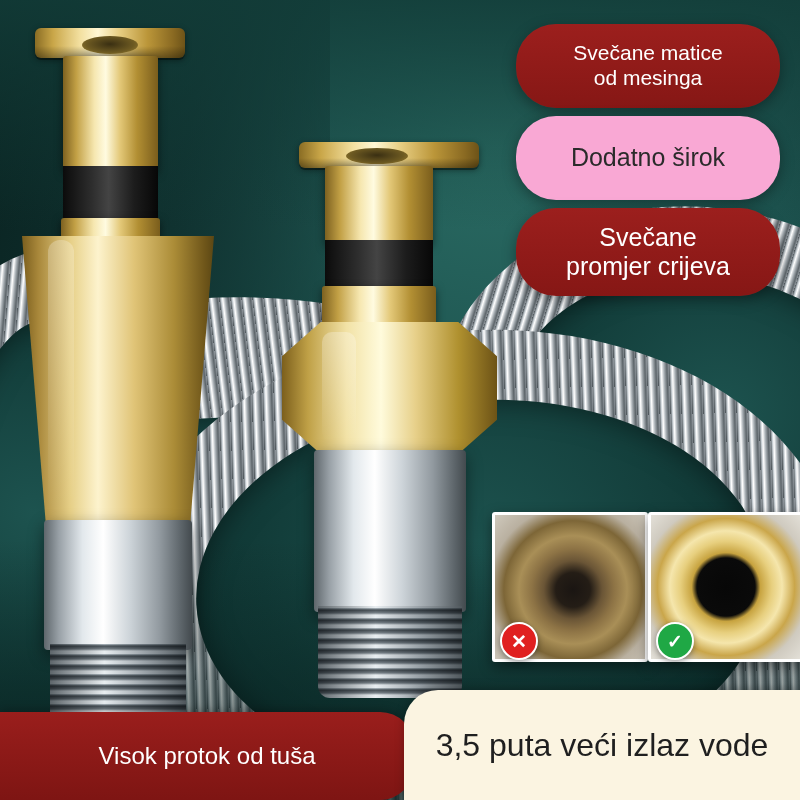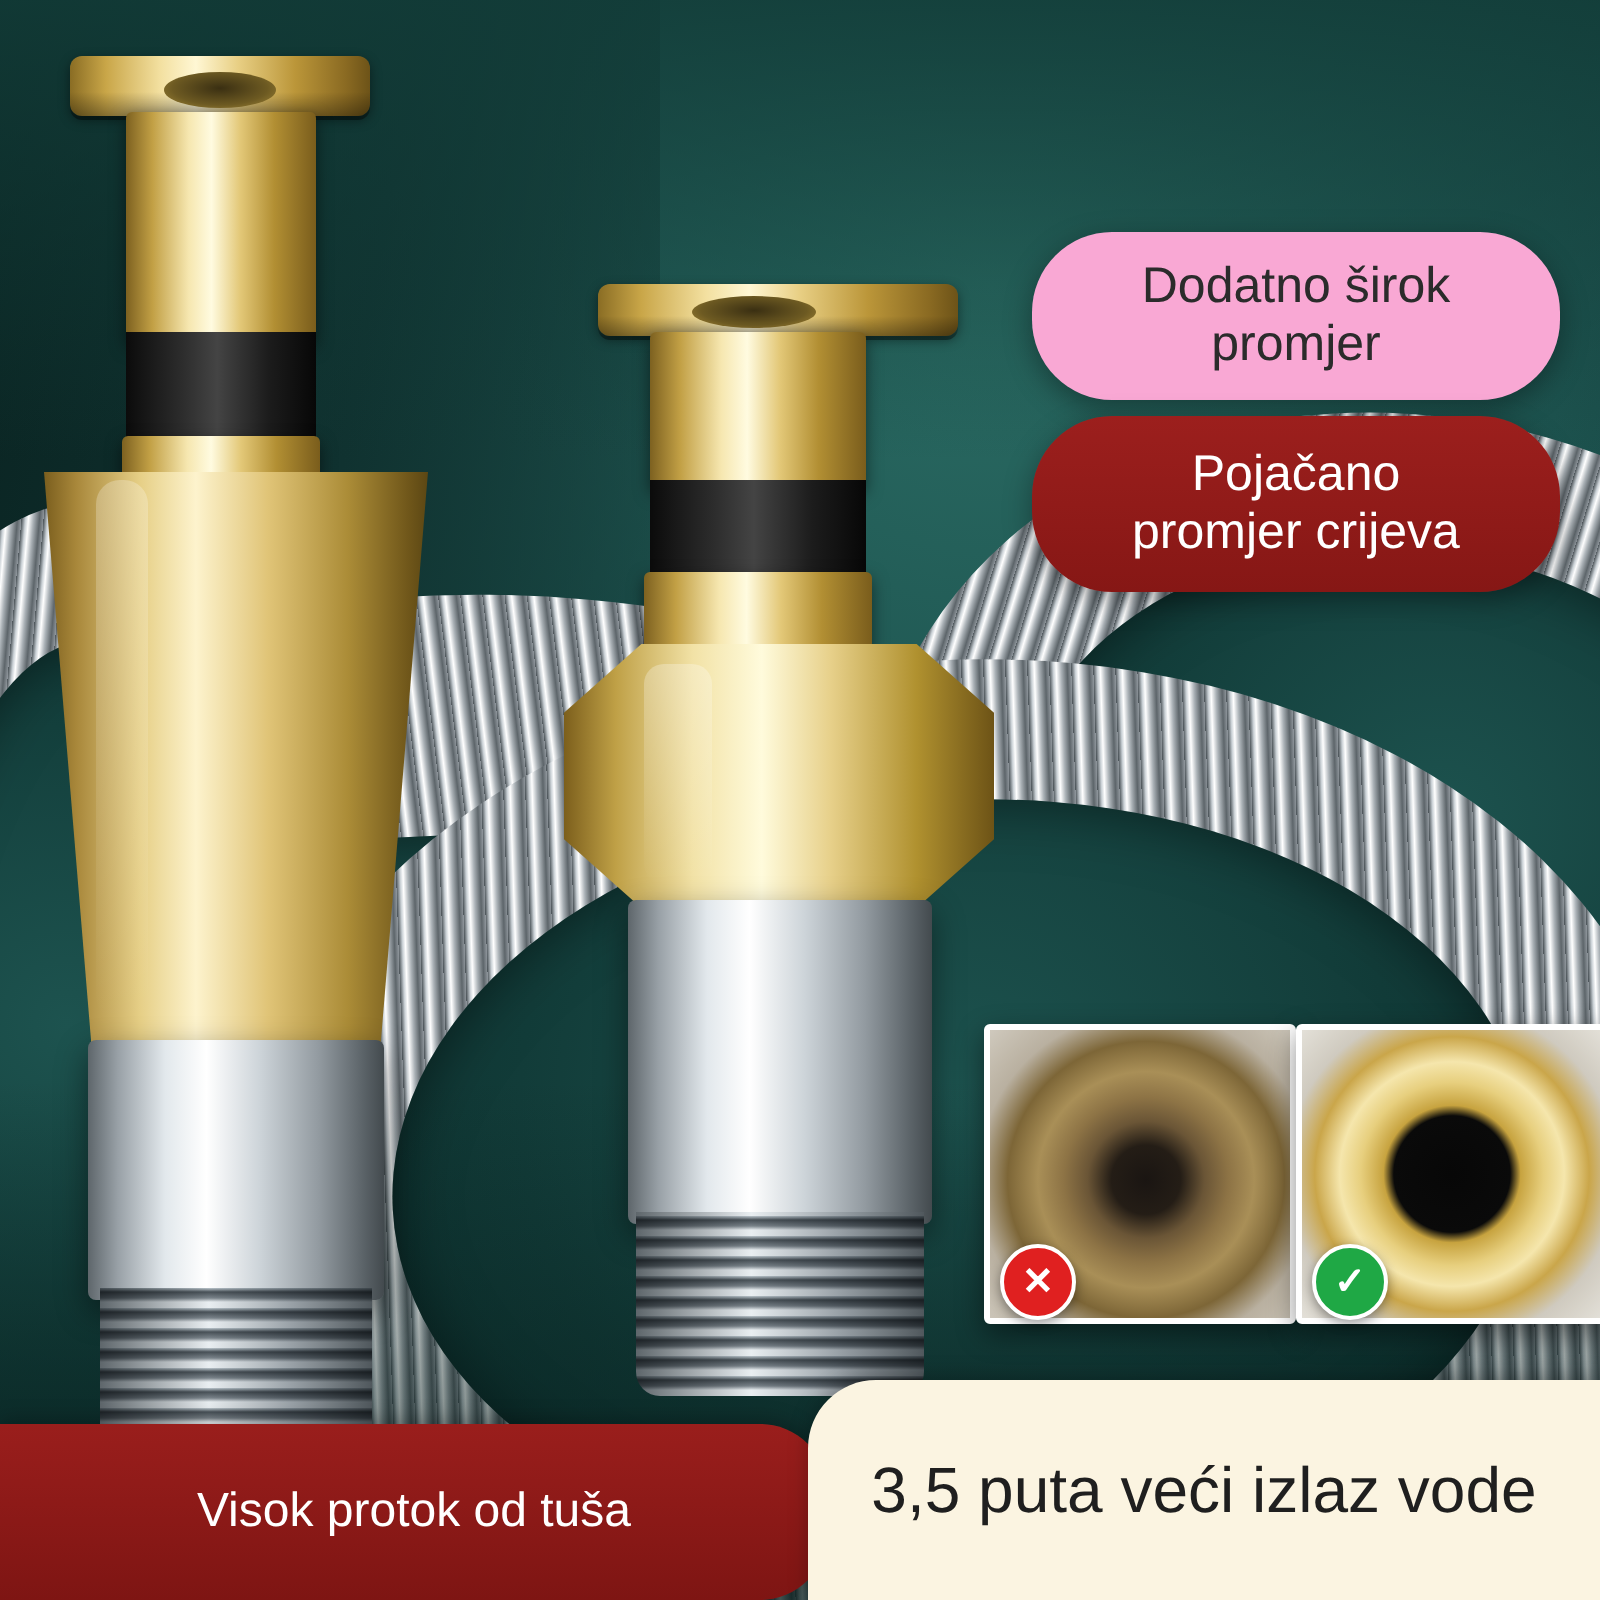--- a/index.html
+++ b/index.html
@@ -271,31 +271,36 @@
     <div class="collar" style="left:52px; top:286px; width:114px; height:42px;"></div>
 
     <div class="hexnut" style="left:12px; top:322px; width:215px; height:132px;"></div>
     <div class="gloss" style="left:52px; top:332px; width:34px; height:110px; border-radius:10px; opacity:.5;"></div>
 
     <div class="steel-body" style="left:44px; top:450px; width:152px; height:162px; border-radius:4px;"></div>
 
     <div class="thread" style="left:48px; top:606px; width:144px; height:92px; border-radius:0 0 12px 12px;"></div>
   </div>
 
+  <div class="pill pill-dark" style="left:516px; top:24px; width:264px; height:84px; font-size:21px;">
+    <div>
+      <div>Svečane matice</div>
+      <div>od mesinga</div>
+    </div>
+  </div>
 
   <div class="pill pill-cream" style="left:516px; top:116px; width:264px; height:84px; font-size:25px;">
     <div>
       <div>Dodatno širok</div>
-      <div>promjer</div>
     </div>
   </div>
 
   <div class="pill pill-dark" style="left:516px; top:208px; width:264px; height:88px; font-size:25px;">
     <div>
-      <div>Pojačano</div>
+      <div>Svečane</div>
       <div>promjer crijeva</div>
     </div>
   </div>
 
   <div class="cmp" style="left:492px; top:512px; width:150px; height:144px;">
     <div class="cmp-bad-img"></div>
   </div>
   <div class="badge badge-bad" style="left:500px; top:622px;">
     <span>✕</span>
   </div>

